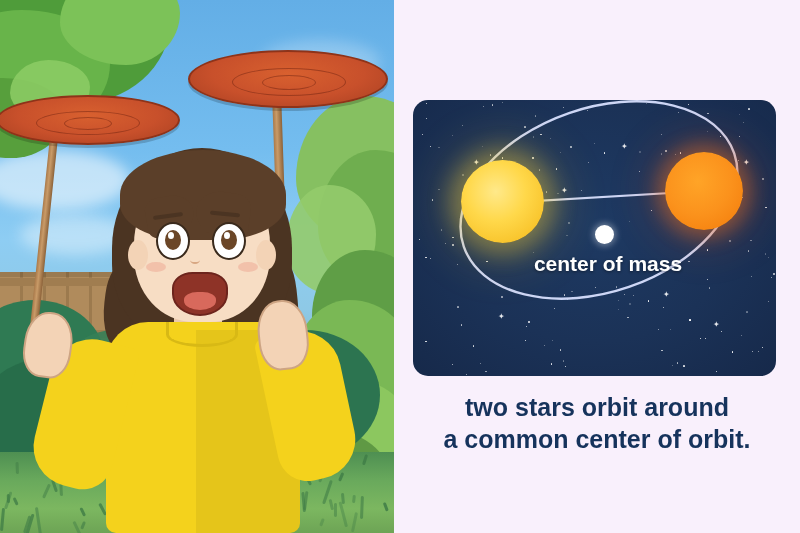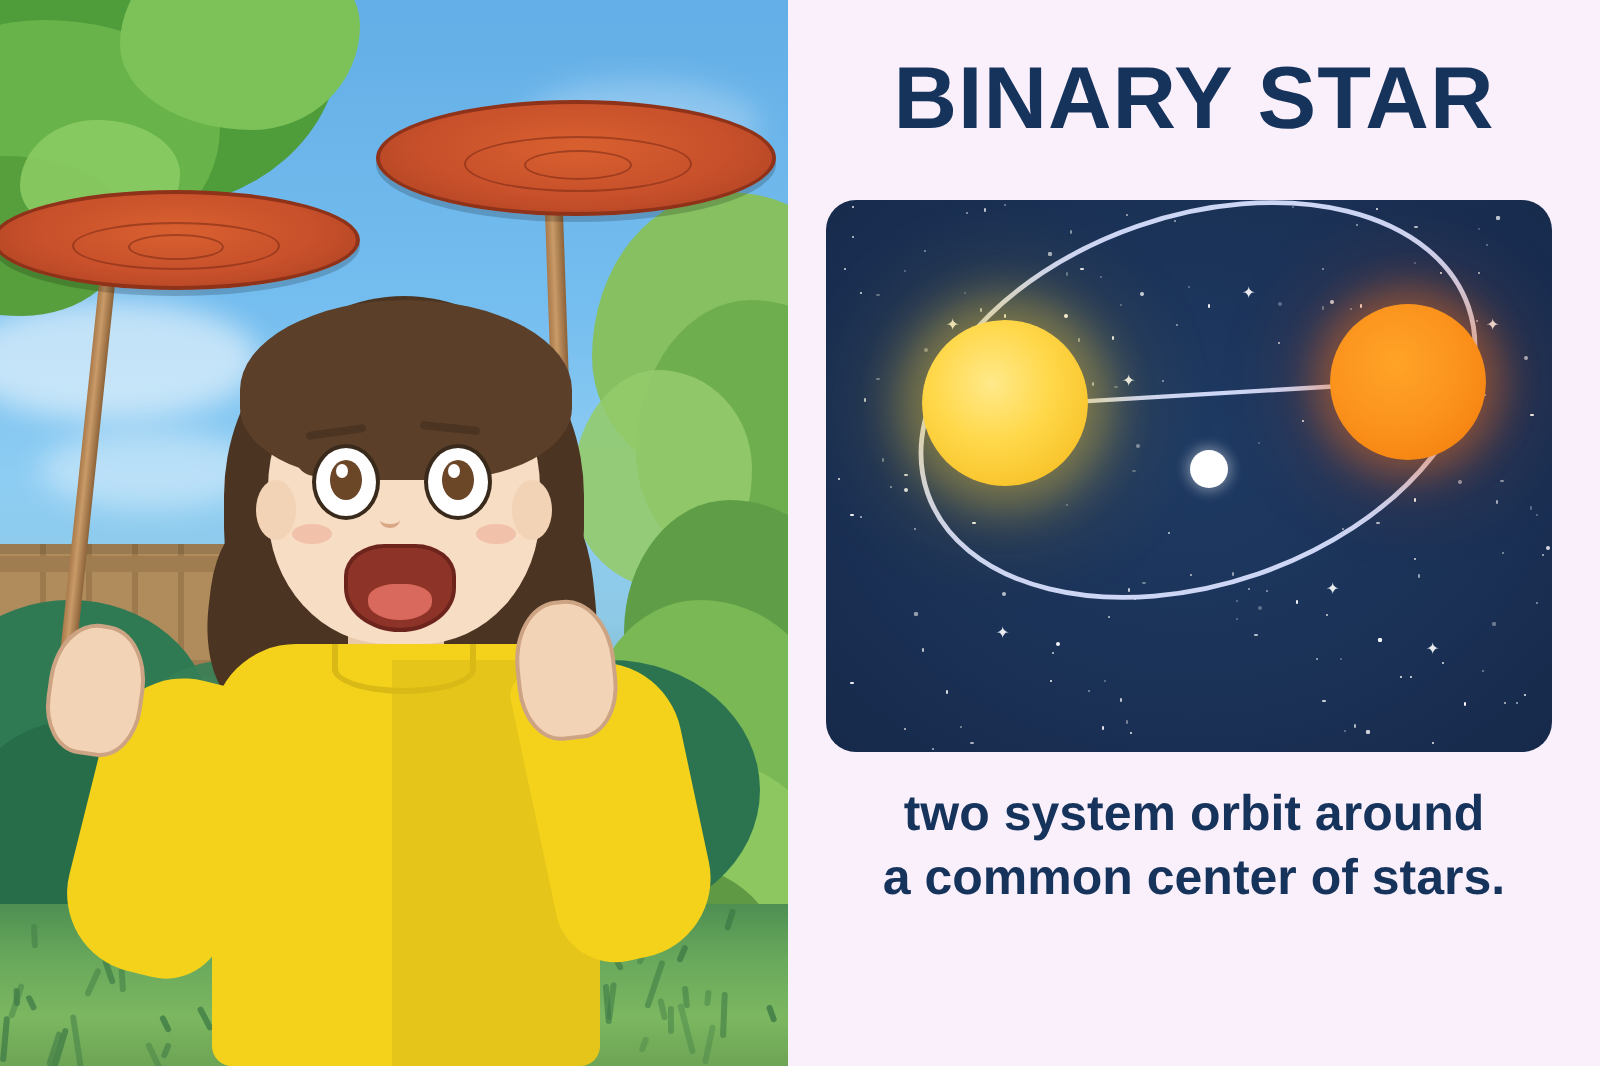--- a/index.html
+++ b/index.html
@@ -286,21 +286,20 @@
       <div class="collar"></div>
       <div class="arm arm-l"></div>
       <div class="arm arm-r"></div>
       <div class="hand hand-l"></div>
       <div class="hand hand-r"></div>
     </div>
   </div>
 
   <div id="panel">
 
-    <div id="title">BINARY STAR</div>
 
     <div id="diagram">
       <div id="starfield">
           <div class="star-dot" style="width: 1.2px; height: 1.2px; left: 5.95707px; top: 138.927px; opacity: 0.91;"></div>
           <div class="star-dot" style="width: 1.2px; height: 1.2px; left: 53.1795px; top: 273.736px; opacity: 0.68;"></div>
           <div class="star-dot" style="width: 1.2px; height: 1.2px; left: 202.997px; top: 186.455px; opacity: 0.53;"></div>
           <div class="star-dot" style="width: 1.2px; height: 1.2px; left: 306.782px; top: 35.6764px; opacity: 0.95;"></div>
           <div class="star-dot" style="width: 1.2px; height: 1.2px; left: 149.896px; top: 6.69232px; opacity: 0.63;"></div>
           <div class="star-dot" style="width: 1.2px; height: 1.2px; left: 338.522px; top: 251.113px; opacity: 0.72;"></div>
           <div class="star-dot" style="width: 1.2px; height: 1.2px; left: 112.712px; top: 226.296px; opacity: 0.78;"></div>
@@ -458,20 +457,24 @@
         </div>
 
       <svg id="orbitwrap" viewBox="0 0 363 276">
         <ellipse cx="186" cy="100" rx="143" ry="92" transform="rotate(-19 186 100)" fill="none" stroke="#cdd6f5" stroke-width="2.4"></ellipse>
         <line x1="90" y1="103" x2="291" y2="91" stroke="#cdd6f5" stroke-width="2.2"></line>
       </svg>
 
       <div class="sun" id="sun-yellow"></div>
       <div class="sun" id="sun-orange"></div>
       <div id="com-dot"></div>
+      <div id="com-label">
+        <span>center</span>
+        <span>of mass</span>
+      </div>
     </div>
 
     <div id="caption">
-      <span>two system orbit around</span>
-      <span>a common center of stars.</span>
+      <span>two stars orbit around</span>
+      <span>a common center of orbit.</span>
     </div>
   </div>
 </div>
 
 </body></html>

